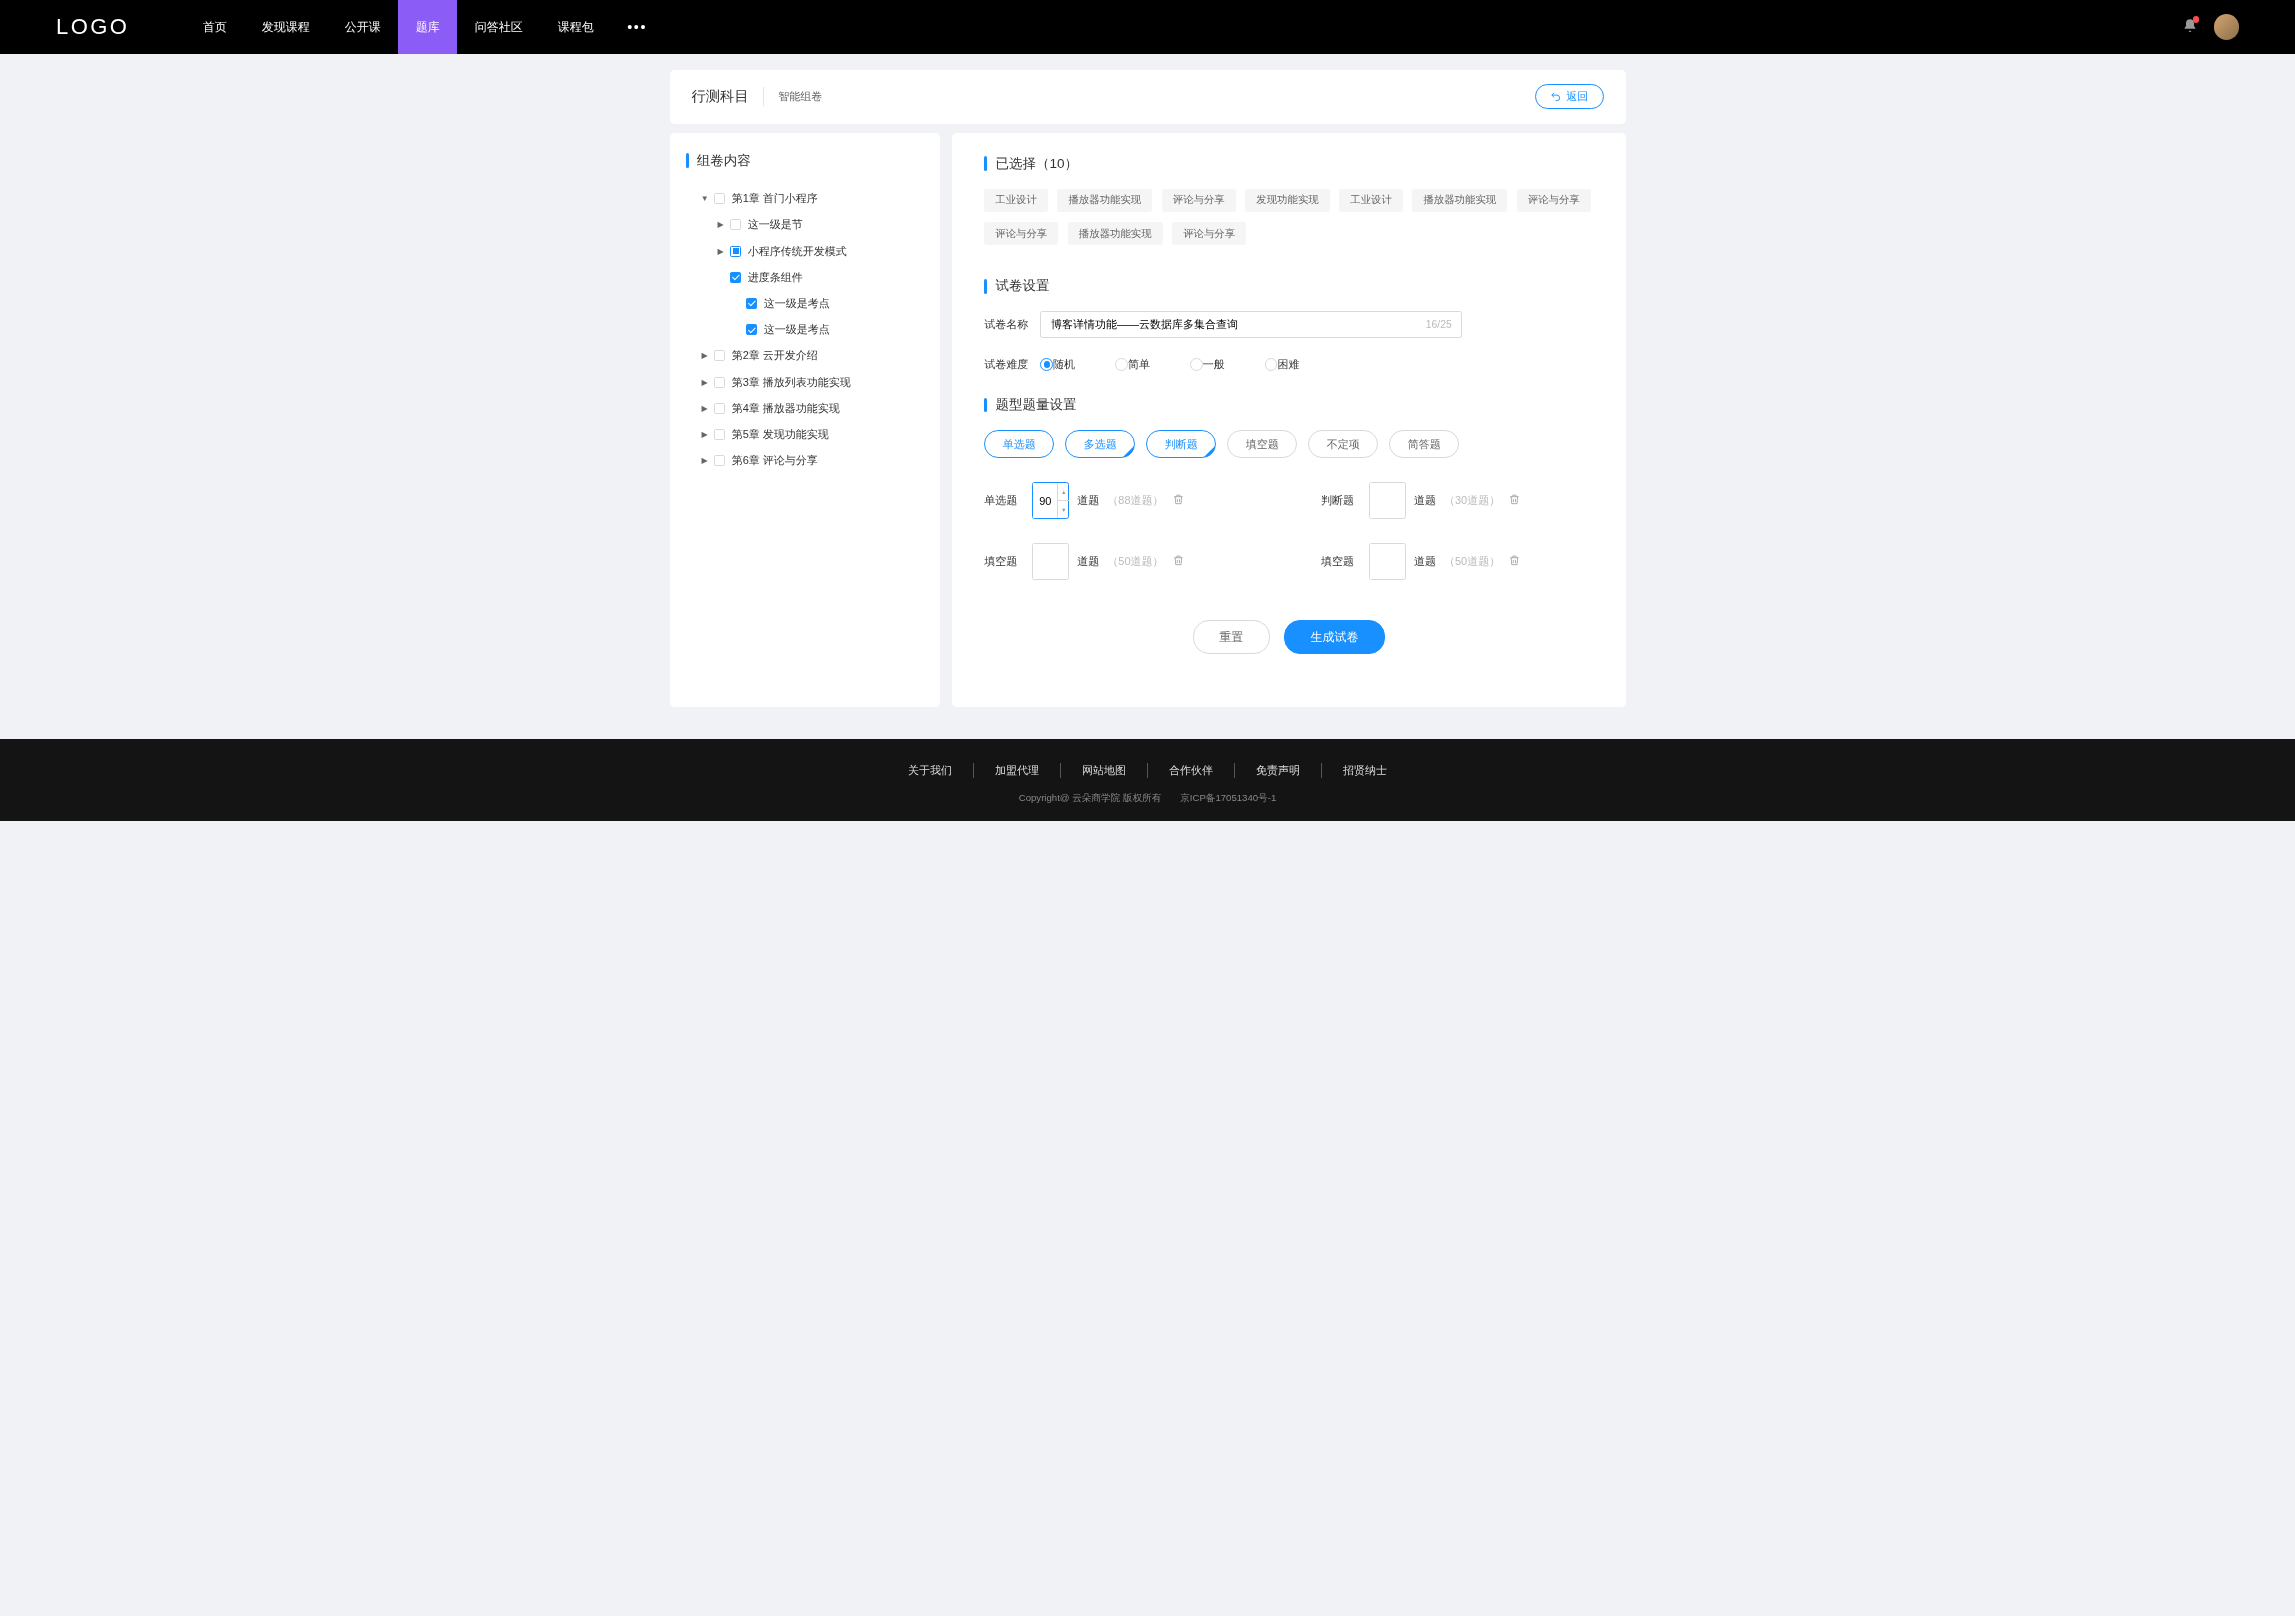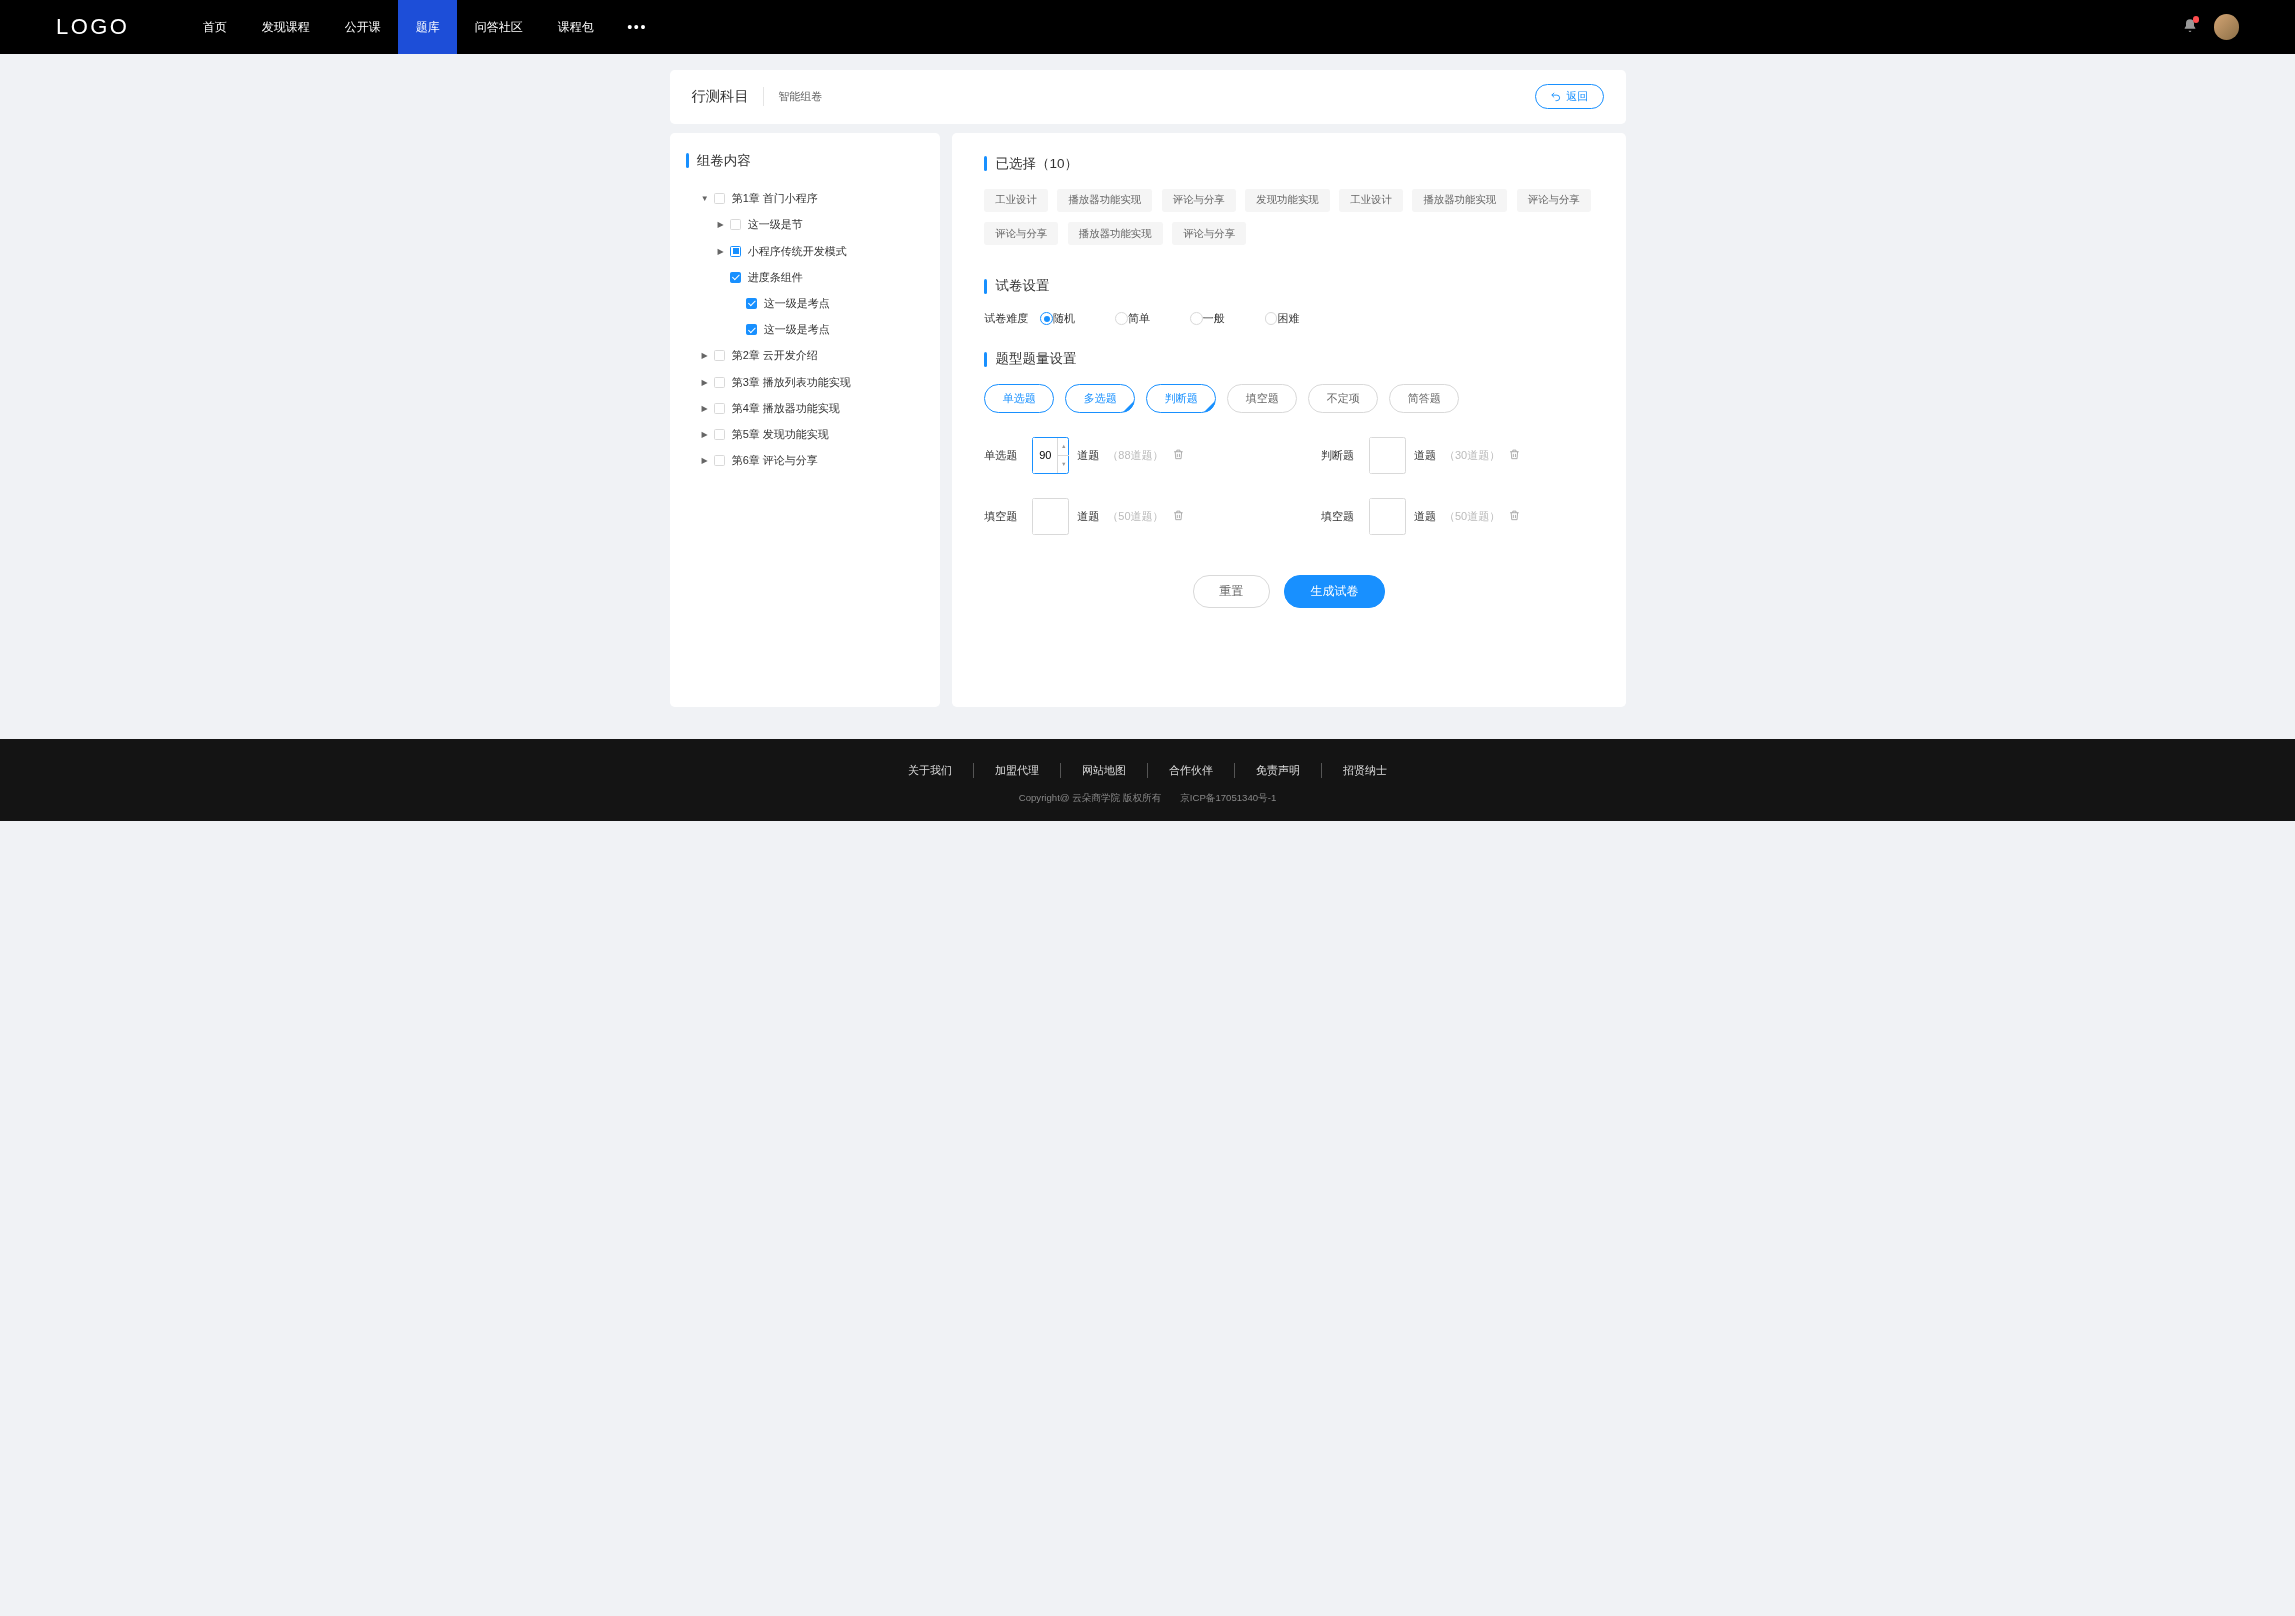--- a/index.html
+++ b/index.html
@@ -3,21 +3,21 @@
 <meta charset="utf-8">
 <style>
 * { margin: 0; padding: 0; box-sizing: border-box; }
 body { font-family: -apple-system, "PingFang SC", "Microsoft YaHei", sans-serif; background: #f0f2f5; color: #333; font-size: 11px; }
 
 
 .header { background: #000; height: 54px; display: flex; align-items: center; padding: 0 56px; }
 .logo { color: #fff; font-size: 22px; font-weight: 300; letter-spacing: 2.4px; margin-right: 56px; }
 .nav { display: flex; height: 100%; }
 .nav-item { color: #fff; padding: 0 17.5px; display: flex; align-items: center; cursor: pointer; font-size: 12px; }
-.nav-item.active { background: #1d4ed8; }
+.nav-item.active { background: #8b5cf6; }
 .nav-more { color: #fff; display: flex; align-items: center; padding: 0 16px; cursor: pointer; font-size: 14.3px; letter-spacing: 1.6px; }
 .header-right { margin-left: auto; display: flex; align-items: center; gap: 16px; }
 .bell-wrap { position: relative; cursor: pointer; }
 .bell-icon { fill: #999; }
 .dot { position: absolute; top: -1.6px; right: -1.6px; width: 6.4px; height: 6.4px; background: #ff4d4f; border-radius: 50%; }
 .avatar { width: 25.5px; height: 25.5px; border-radius: 50%; background: linear-gradient(135deg, #d4a574, #8b6f47); cursor: pointer; }
 
 
 .container { max-width: 956px; margin: 16px auto 32px; }
 .page-head { background: #fff; border-radius: 4.8px; padding: 14.3px 22px; display: flex; align-items: center; margin-bottom: 9px; }
@@ -214,20 +214,27 @@
             <span class="tag">播放器功能实现</span>
             <span class="tag">评论与分享</span>
             <span class="tag">评论与分享</span>
             <span class="tag">播放器功能实现</span>
             <span class="tag">评论与分享</span>
           </div>
       </div>
 
       <div class="section">
         <div class="sec-title">试卷设置</div>
+        <div class="form-row">
+          <div class="form-label">试卷名称</div>
+          <div class="text-input">
+            <input value="博客详情功能——云数据库多集合查询" style="">
+            <span class="counter">16/25</span>
+          </div>
+        </div>
         <div class="form-row">
           <div class="form-label">试卷难度</div>
           <div class="radios" id="radios">
               <div class="radio-item">
                 <span class="radio checked"></span>
                 <span>随机</span>
               </div>
               <div class="radio-item">
                 <span class="radio"></span>
                 <span>简单</span>

